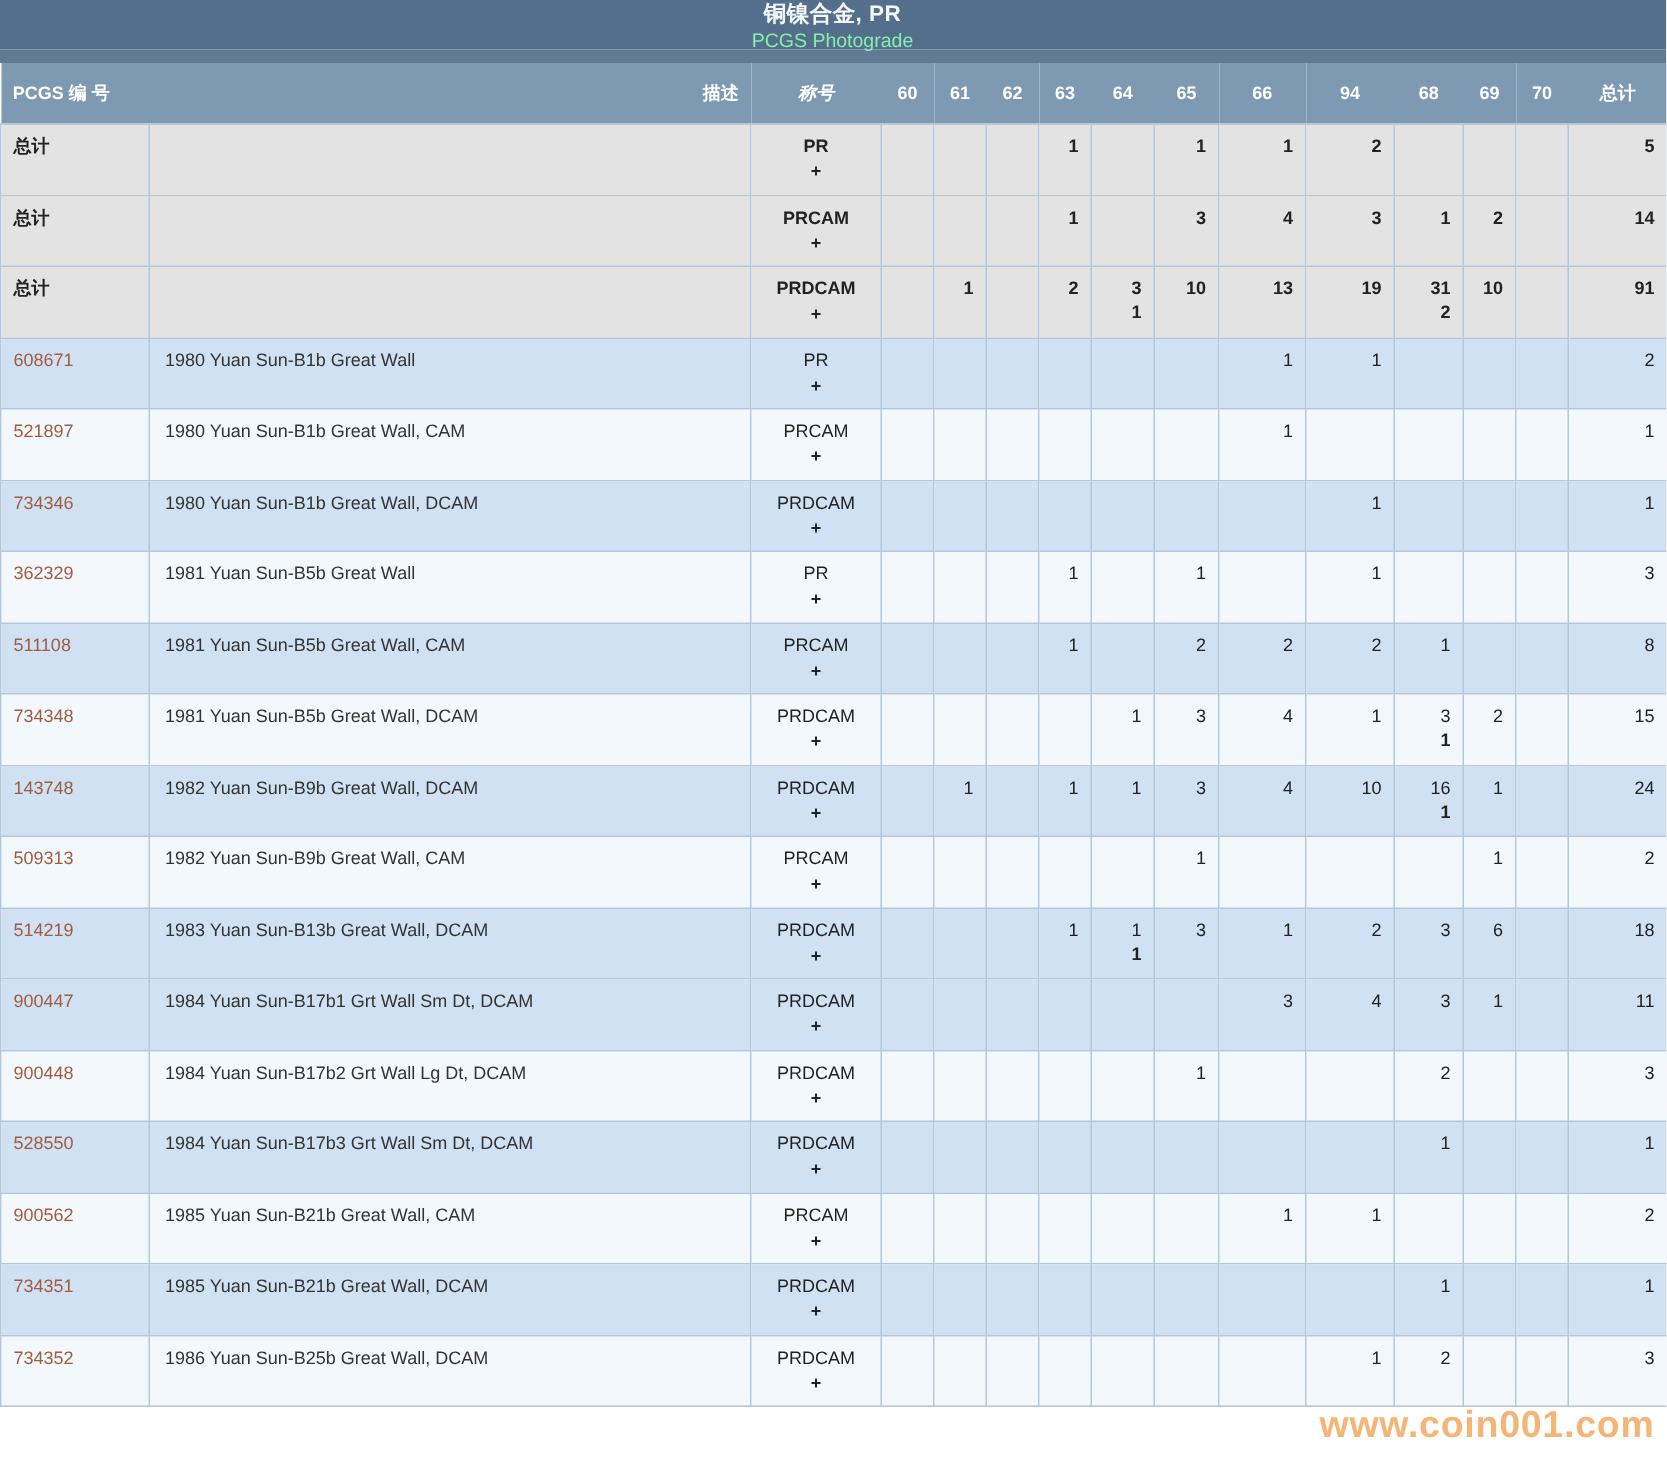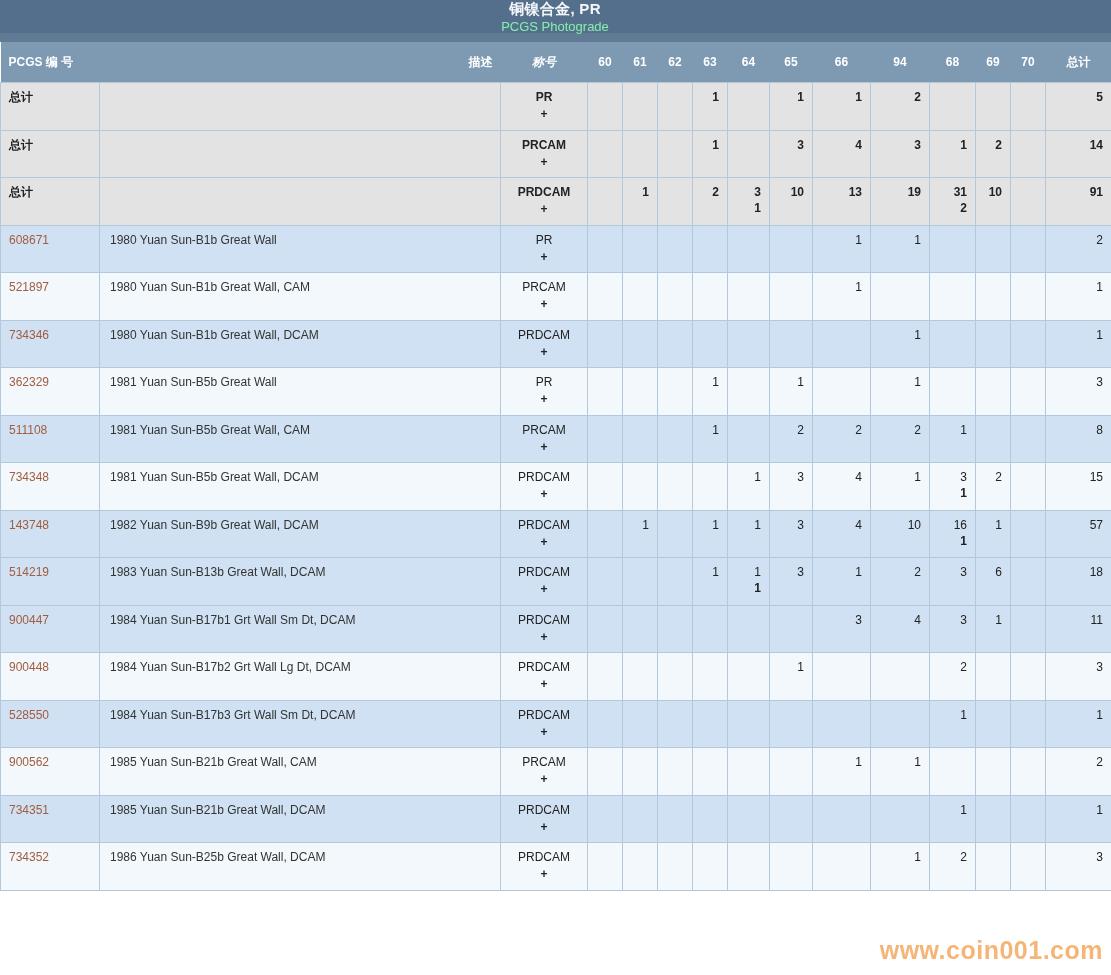--- a/index.html
+++ b/index.html
@@ -329,21 +329,41 @@
           <td class="col-g64">1</td>
           <td class="col-g65">3</td>
           <td class="col-g66">4</td>
           <td class="col-g67">10</td>
           <td class="col-g68">
             <div>16</div>
             <div class="plus-line">1</div>
           </td>
           <td class="col-g69">1</td>
           <td class="col-g70"></td>
-          <td class="col-total">57</td>
+          <td class="col-total">24</td>
+        </tr>
+        <tr class="even">
+          <td class="col-pcgs"><span class="pcgs-link">509313</span></td>
+          <td class="col-desc">1982 Yuan Sun-B9b Great Wall, CAM</td>
+          <td class="col-desig">
+            <div class="desig">PRCAM</div>
+            <div class="plus">+</div>
+          </td>
+          <td class="col-g60"></td>
+          <td class="col-g61"></td>
+          <td class="col-g62"></td>
+          <td class="col-g63"></td>
+          <td class="col-g64"></td>
+          <td class="col-g65">1</td>
+          <td class="col-g66"></td>
+          <td class="col-g67"></td>
+          <td class="col-g68"></td>
+          <td class="col-g69">1</td>
+          <td class="col-g70"></td>
+          <td class="col-total">2</td>
         </tr>
         <tr class="odd">
           <td class="col-pcgs"><span class="pcgs-link">514219</span></td>
           <td class="col-desc">1983 Yuan Sun-B13b Great Wall, DCAM</td>
           <td class="col-desig">
             <div class="desig">PRDCAM</div>
             <div class="plus">+</div>
           </td>
           <td class="col-g60"></td>
           <td class="col-g61"></td>

